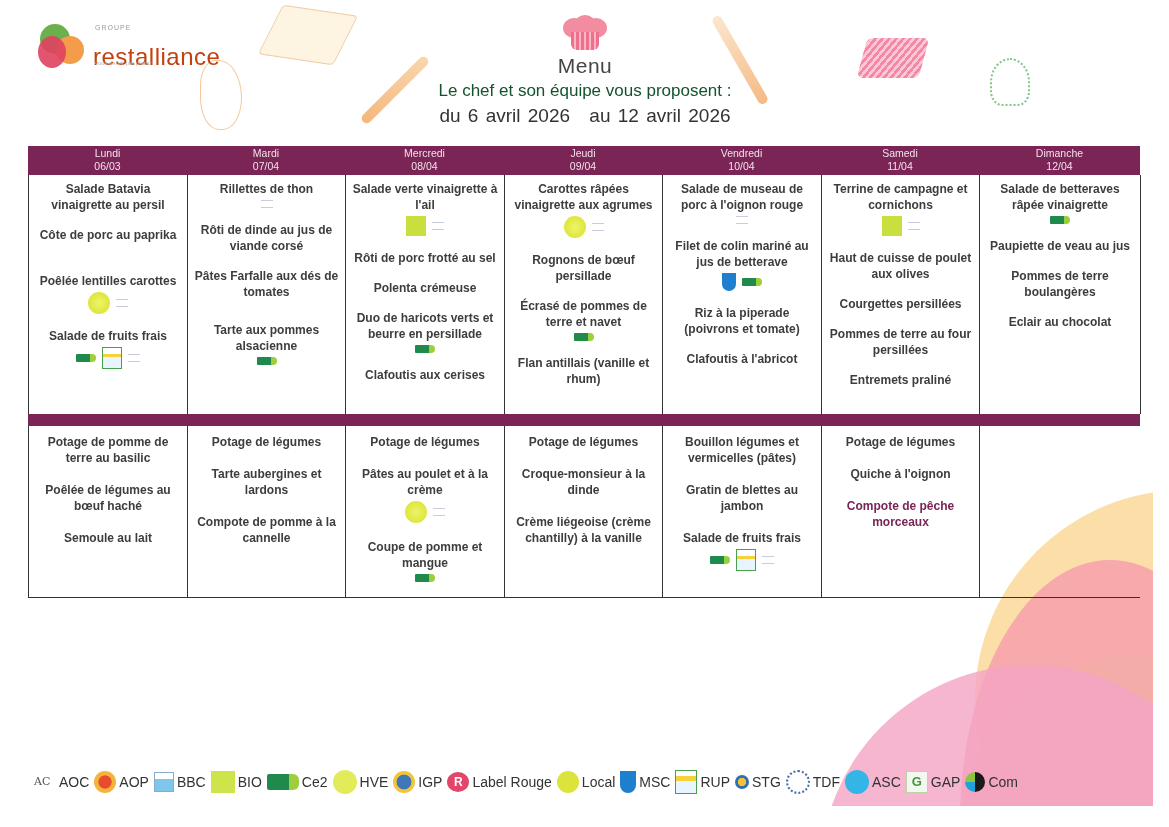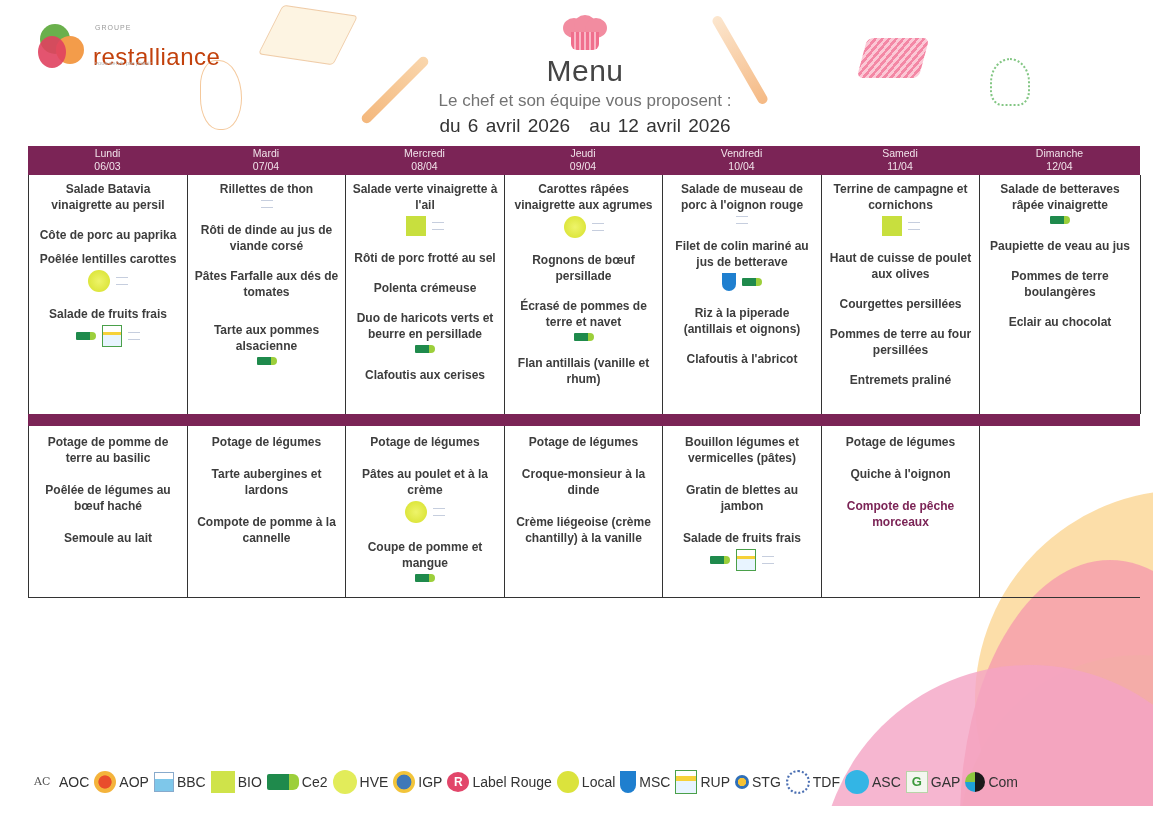--- a/index.html
+++ b/index.html
@@ -21,22 +21,22 @@
   .logo-mark .c2 { position: absolute; left: 18px; top: 12px; width: 28px; height: 28px; border-radius: 50%; background: #f39c4a; }
   .logo-mark .c3 { position: absolute; left: 0; top: 12px; width: 28px; height: 32px; border-radius: 50% 50% 50% 50%; background: #e0415f; opacity: 0.9; }
   .logo-group { position: absolute; left: 57px; top: 2px; font-size: 7px; color: #9a9a9a; letter-spacing: 1px; }
   .logo-name { position: absolute; left: 55px; top: 21px; font-size: 24px; color: #c2410c; letter-spacing: 0.5px; }
   .logo-tag { position: absolute; left: 57px; top: 38px; font-size: 6px; color: #b5b5b5; }
 
   .title-block { position: absolute; left: 390px; top: 18px; width: 390px; text-align: center; }
   .chef-hat { width: 44px; height: 34px; margin: 0 auto; position: relative; }
   .chef-hat .puff { position: absolute; top: 0; width: 22px; height: 20px; border-radius: 50%; background: #f28ca0; }
   .chef-hat .band { position: absolute; left: 8px; top: 14px; width: 28px; height: 18px; background: repeating-linear-gradient(90deg, #f06f8d 0 3px, #f9b7c6 3px 5px); border-radius: 0 0 6px 6px; }
-  .menu-title { font-size: 30px; color: #454545; margin-top: 2px; letter-spacing: 0.5px; }
-  .menu-subtitle { font-size: 17px; color: #737373; margin-top: 3px; }
+  .menu-title { font-size: 21px; color: #454545; margin-top: 2px; letter-spacing: 0.5px; }
+  .menu-subtitle { font-size: 17px; color: #14532d; margin-top: 3px; }
   .menu-dates { font-size: 19px; color: #333; margin-top: 4px; word-spacing: 2px; }
   .menu-dates span + span { margin-left: 12px; }
 
   .deco { position: absolute; }
   .deco-cheese { left: 268px; top: 10px; width: 80px; height: 50px; border: 1px solid #e9b784; background: #fdf0d6; transform: skewX(-20deg) rotate(8deg); opacity: 0.7; border-radius: 4px; }
   .deco-rolling { left: 390px; top: 45px; width: 10px; height: 90px; background: linear-gradient(#f8cc98, #f1a65c); transform: rotate(45deg); border-radius: 5px; opacity: 0.8; }
   .deco-spatula { left: 735px; top: 10px; width: 10px; height: 100px; background: linear-gradient(#fbe0c2, #f2a866); transform: rotate(-30deg); border-radius: 5px; opacity: 0.8; }
   .deco-salmon { left: 862px; top: 38px; width: 62px; height: 40px; background: repeating-linear-gradient(120deg, #f27a9b 0 3px, #fbc2d1 3px 6px); transform: skewX(-15deg); border-radius: 6px; opacity: 0.9; }
   .deco-broccoli { left: 990px; top: 58px; width: 40px; height: 48px; border-radius: 50% 50% 30% 30%; border: 2px dotted #65b966; opacity: 0.8; }
   .deco-chicken { left: 200px; top: 60px; width: 42px; height: 70px; border: 1px solid #f0b071; border-radius: 40% 60% 50% 50%; opacity: 0.7; }
@@ -160,21 +160,21 @@
       </div>
     </div>
   <div class="meal-row lunch" id="lunch-row">
       <div class="cell">
         <div style="margin-top: 2px;">
           <div class="dish">Salade Batavia vinaigrette au persil</div>
         </div>
         <div style="margin-top: 14px;">
           <div class="dish">Côte de porc au paprika</div>
         </div>
-        <div style="margin-top: 8px;">
+        <div style="margin-top: 30px;">
           <div class="dish">Poêlée lentilles carottes</div>
           <div class="labels">
             <span class="ic ic-local"></span>
             <span class="ic ic-sea"></span>
           </div>
         </div>
         <div style="margin-top: 14px;">
           <div class="dish">Salade de fruits frais</div>
           <div class="labels">
             <span class="ic ic-ce2"></span>
@@ -256,21 +256,21 @@
           </div>
         </div>
         <div style="margin-top: 14px;">
           <div class="dish">Filet de colin mariné au jus de betterave</div>
           <div class="labels">
             <span class="ic ic-msc"></span>
             <span class="ic ic-ce2"></span>
           </div>
         </div>
         <div style="margin-top: 14px;">
-          <div class="dish">Riz à la piperade (antillais et oignons)</div>
+          <div class="dish">Riz à la piperade (poivrons et tomate)</div>
         </div>
         <div style="margin-top: 14px;">
           <div class="dish">Clafoutis à l'abricot</div>
         </div>
       </div>
       <div class="cell">
         <div style="margin-top: 2px;">
           <div class="dish">Terrine de campagne et cornichons</div>
           <div class="labels">
             <span class="ic ic-bio"></span>

